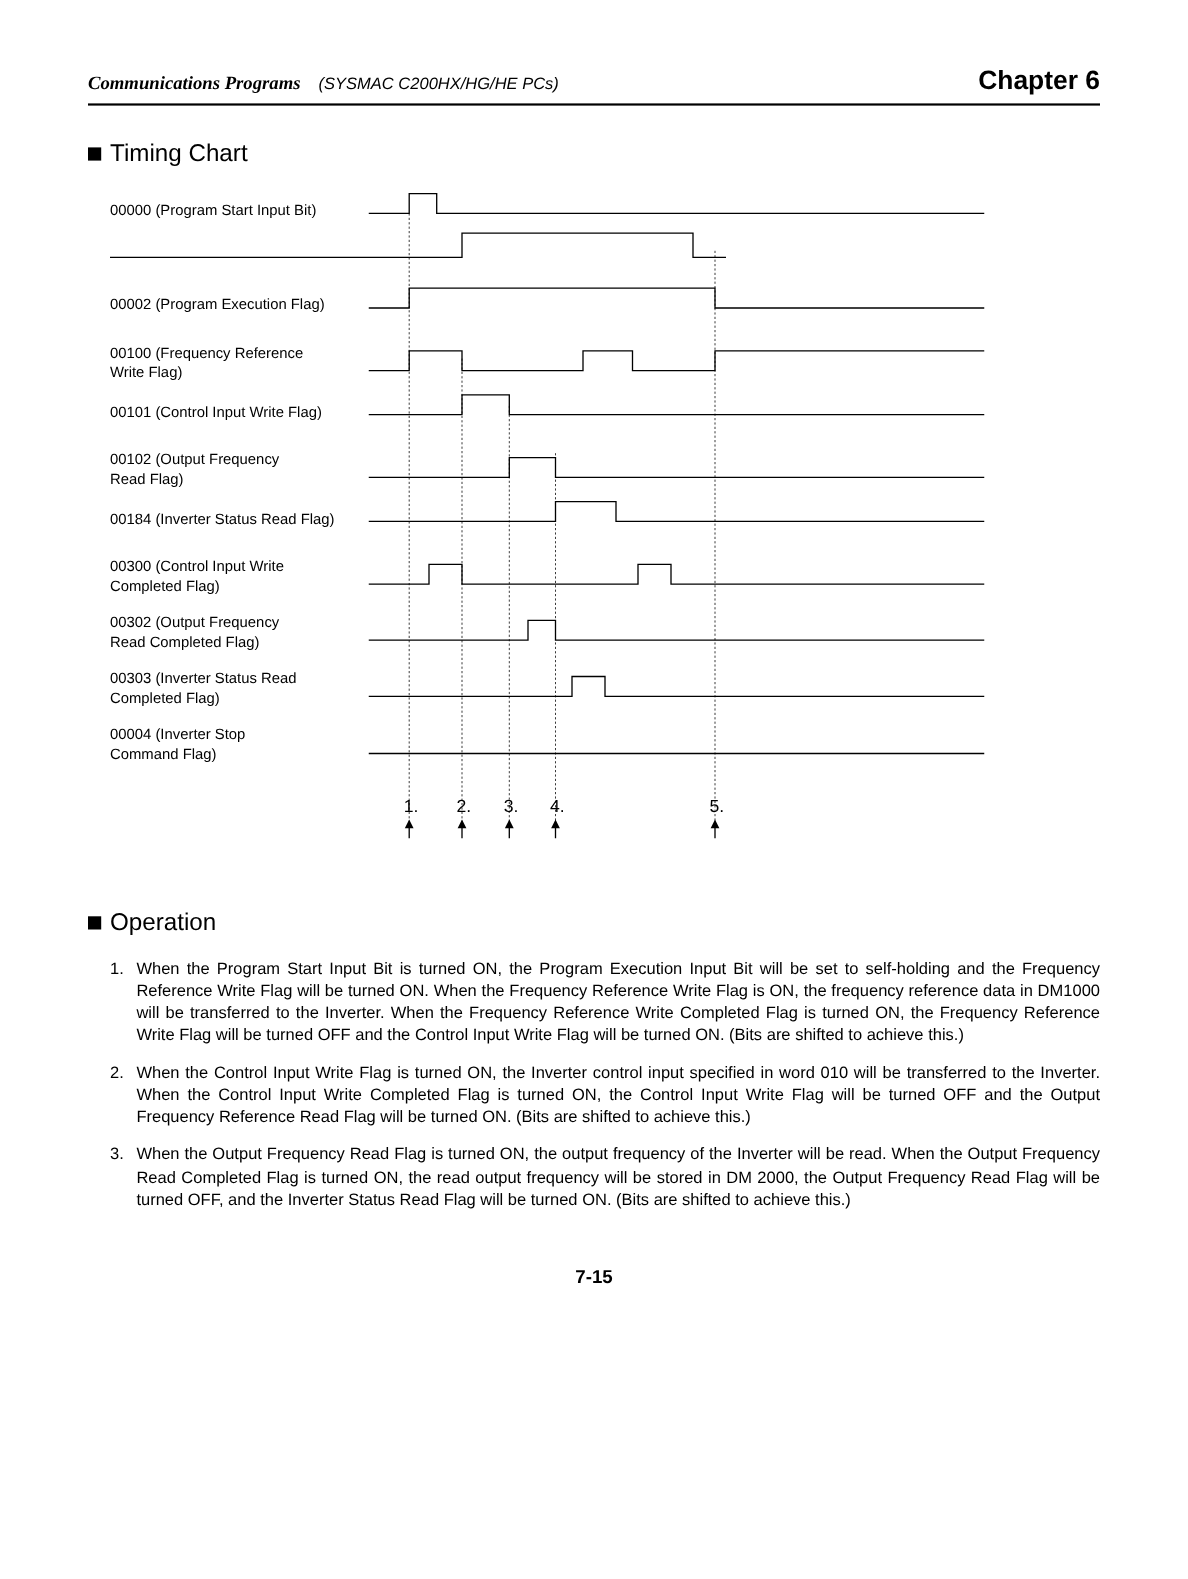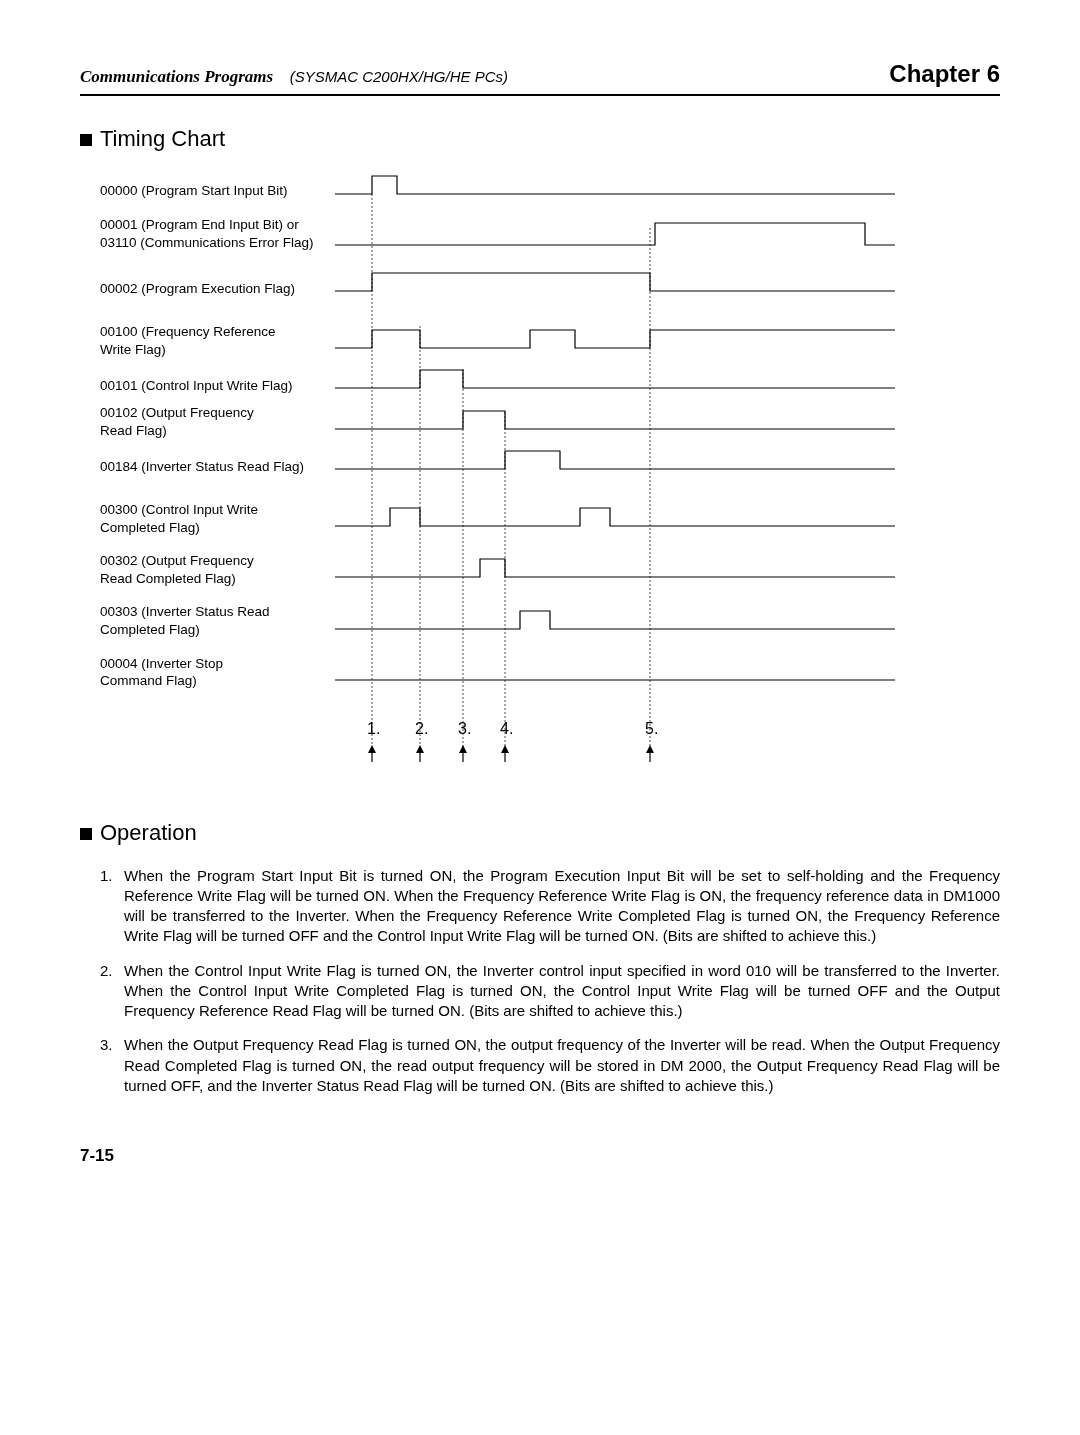--- a/index.html
+++ b/index.html
@@ -94,21 +94,21 @@
       position: relative;
       padding-left: 24px;
     }
     ol.operation-list li::before {
       counter-increment: item;
       content: counter(item) ".";
       position: absolute;
       left: 0;
     }
     .page-num {
-      text-align: left;
+      text-align: center;
       font-weight: bold;
       font-size: 17px;
       margin-top: 50px;
     }
     .guide-line {
       stroke: #000;
       stroke-width: 0.7;
       stroke-dasharray: 2,2;
     }
     .sig-line {
@@ -172,43 +172,41 @@
   </svg>
 
   <div class="signal-row">
     <div class="signal-label">00000 (Program Start Input Bit)</div>
     <svg class="signal-svg" width="560" height="28">
       <path class="sig-line" d="M 0 22 L 37 22 L 37 4 L 62 4 L 62 22 L 560 22"></path>
     </svg>
   </div>
 
   <div class="signal-row" style="margin-bottom:18px">
-    <div class="signal-label" style="white-space:pre-line">00001 (Program End Input Bit) or
-03110 (Communications Error Flag)</div>
     <svg class="signal-svg" width="560" height="32">
       <path class="sig-line" d="M 0 26 L 320 26 L 320 4 L 530 4 L 530 26 L 560 26"></path>
     </svg>
   </div>
 
   <div class="signal-row" style="margin-bottom:18px">
     <div class="signal-label">00002 (Program Execution Flag)</div>
     <svg class="signal-svg" width="560" height="28">
       <path class="sig-line" d="M 0 22 L 37 22 L 37 4 L 315 4 L 315 22 L 560 22"></path>
     </svg>
   </div>
 
   <div class="signal-row">
     <div class="signal-label" style="white-space:pre-line">00100 (Frequency Reference
 Write Flag)</div>
     <svg class="signal-svg" width="560" height="32">
       <path class="sig-line" d="M 0 22 L 37 22 L 37 4 L 85 4 L 85 22 L 195 22 L 195 4 L 240 4 L 240 22 L 315 22 L 315 4 L 560 4"></path>
     </svg>
   </div>
 
-  <div class="signal-row" style="margin-bottom:2px">
+  <div class="signal-row" style="margin-bottom:18px">
     <div class="signal-label">00101 (Control Input Write Flag)</div>
     <svg class="signal-svg" width="560" height="28">
       <path class="sig-line" d="M 0 22 L 85 22 L 85 4 L 128 4 L 128 22 L 560 22"></path>
     </svg>
   </div>
 
   <div class="signal-row">
     <div class="signal-label" style="white-space:pre-line">00102 (Output Frequency
 Read Flag)</div>
     <svg class="signal-svg" width="560" height="32">

